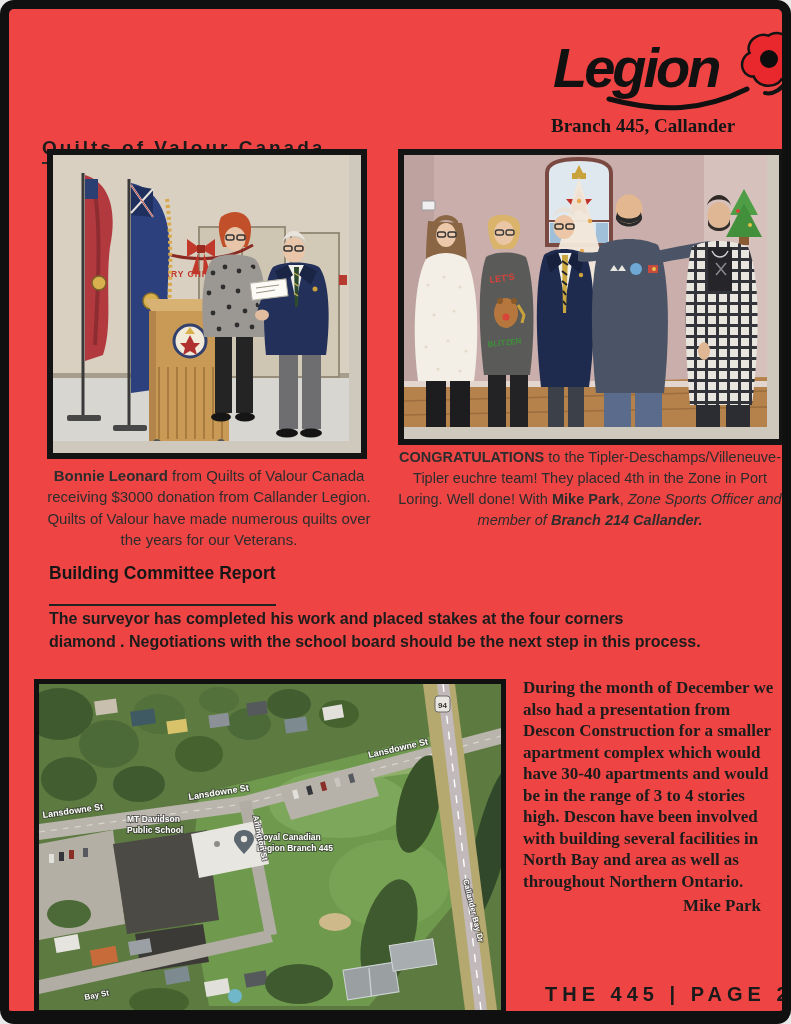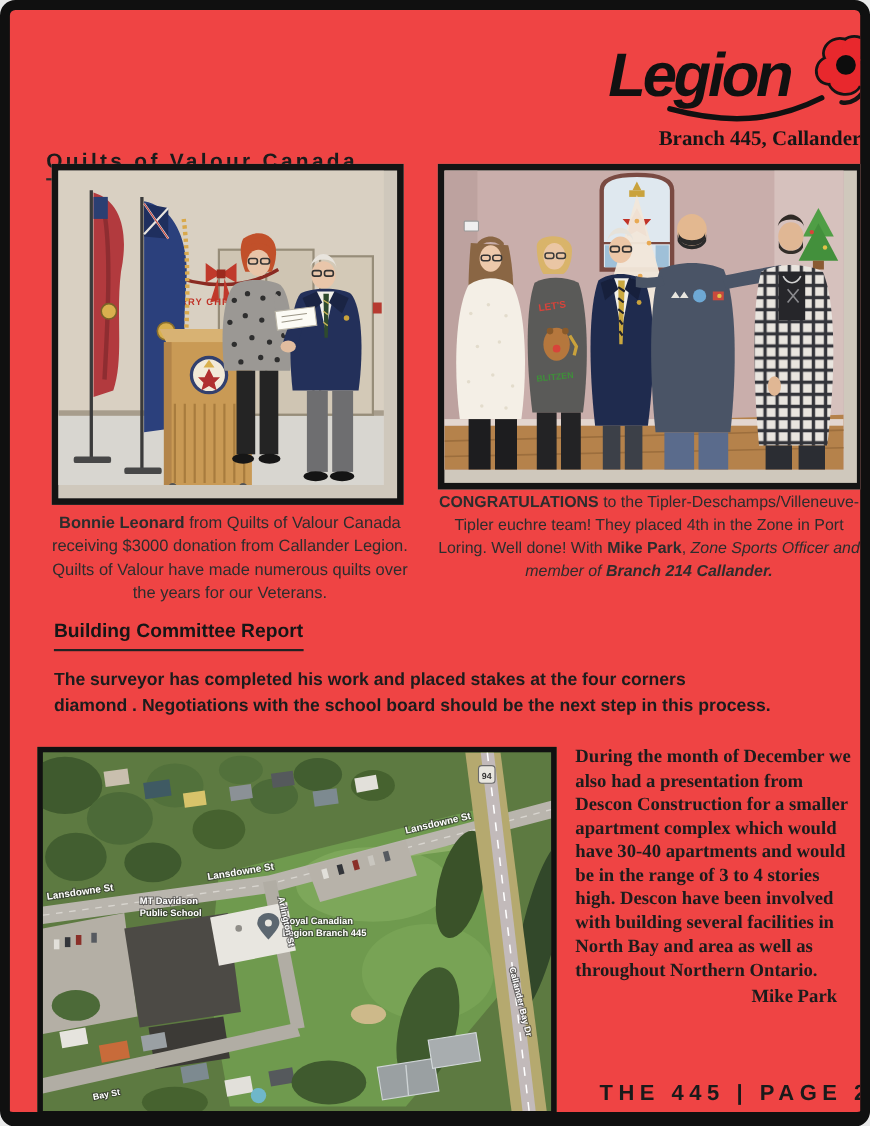--- a/index.html
+++ b/index.html
@@ -22,37 +22,37 @@
     font-size:19px;font-weight:700;color:#1b1b1b;
     letter-spacing:3px;
     border-bottom:2px solid #2a2a2a;
     padding-bottom:3px;
     white-space:nowrap;
   }
   
   .logo-sub{
     font-family:"Liberation Serif", serif;
     font-weight:700;font-size:19px;color:#161616;
-    text-align:right;white-space:nowrap;
+    text-align:left;white-space:nowrap;
   }
   
   .photo-frame{border:6px solid #141414;background:#cfc8bc;line-height:0;}
   
   .caption{
     font-size:15px;line-height:1.42;color:#2d2d2d;text-align:center;
   }
   .caption.small{font-size:14.5px;line-height:1.45;}
   .seg-b{font-weight:700;}
   .seg-i{font-style:italic;}
   .seg-bi{font-weight:700;font-style:italic;}
   
   .report-heading{
     display:inline-block;
     font-size:17.5px;font-weight:700;color:#161616;
-    border-bottom:2px solid #222;padding-bottom:6px;white-space:nowrap;
+    border-bottom:2px solid #222;padding-bottom:20px;white-space:nowrap;
   }
   .report-line{
     font-size:16px;font-weight:700;color:#1c1c1c;line-height:23px;white-space:nowrap;
   }
   
   .descon{
     width:252px;font-size:17px;font-weight:700;color:#1c1c1c;line-height:21.5px;
   }
   .signature{
     font-size:17px;font-weight:700;color:#1c1c1c;text-align:right;margin-top:3px;padding-right:14px;

